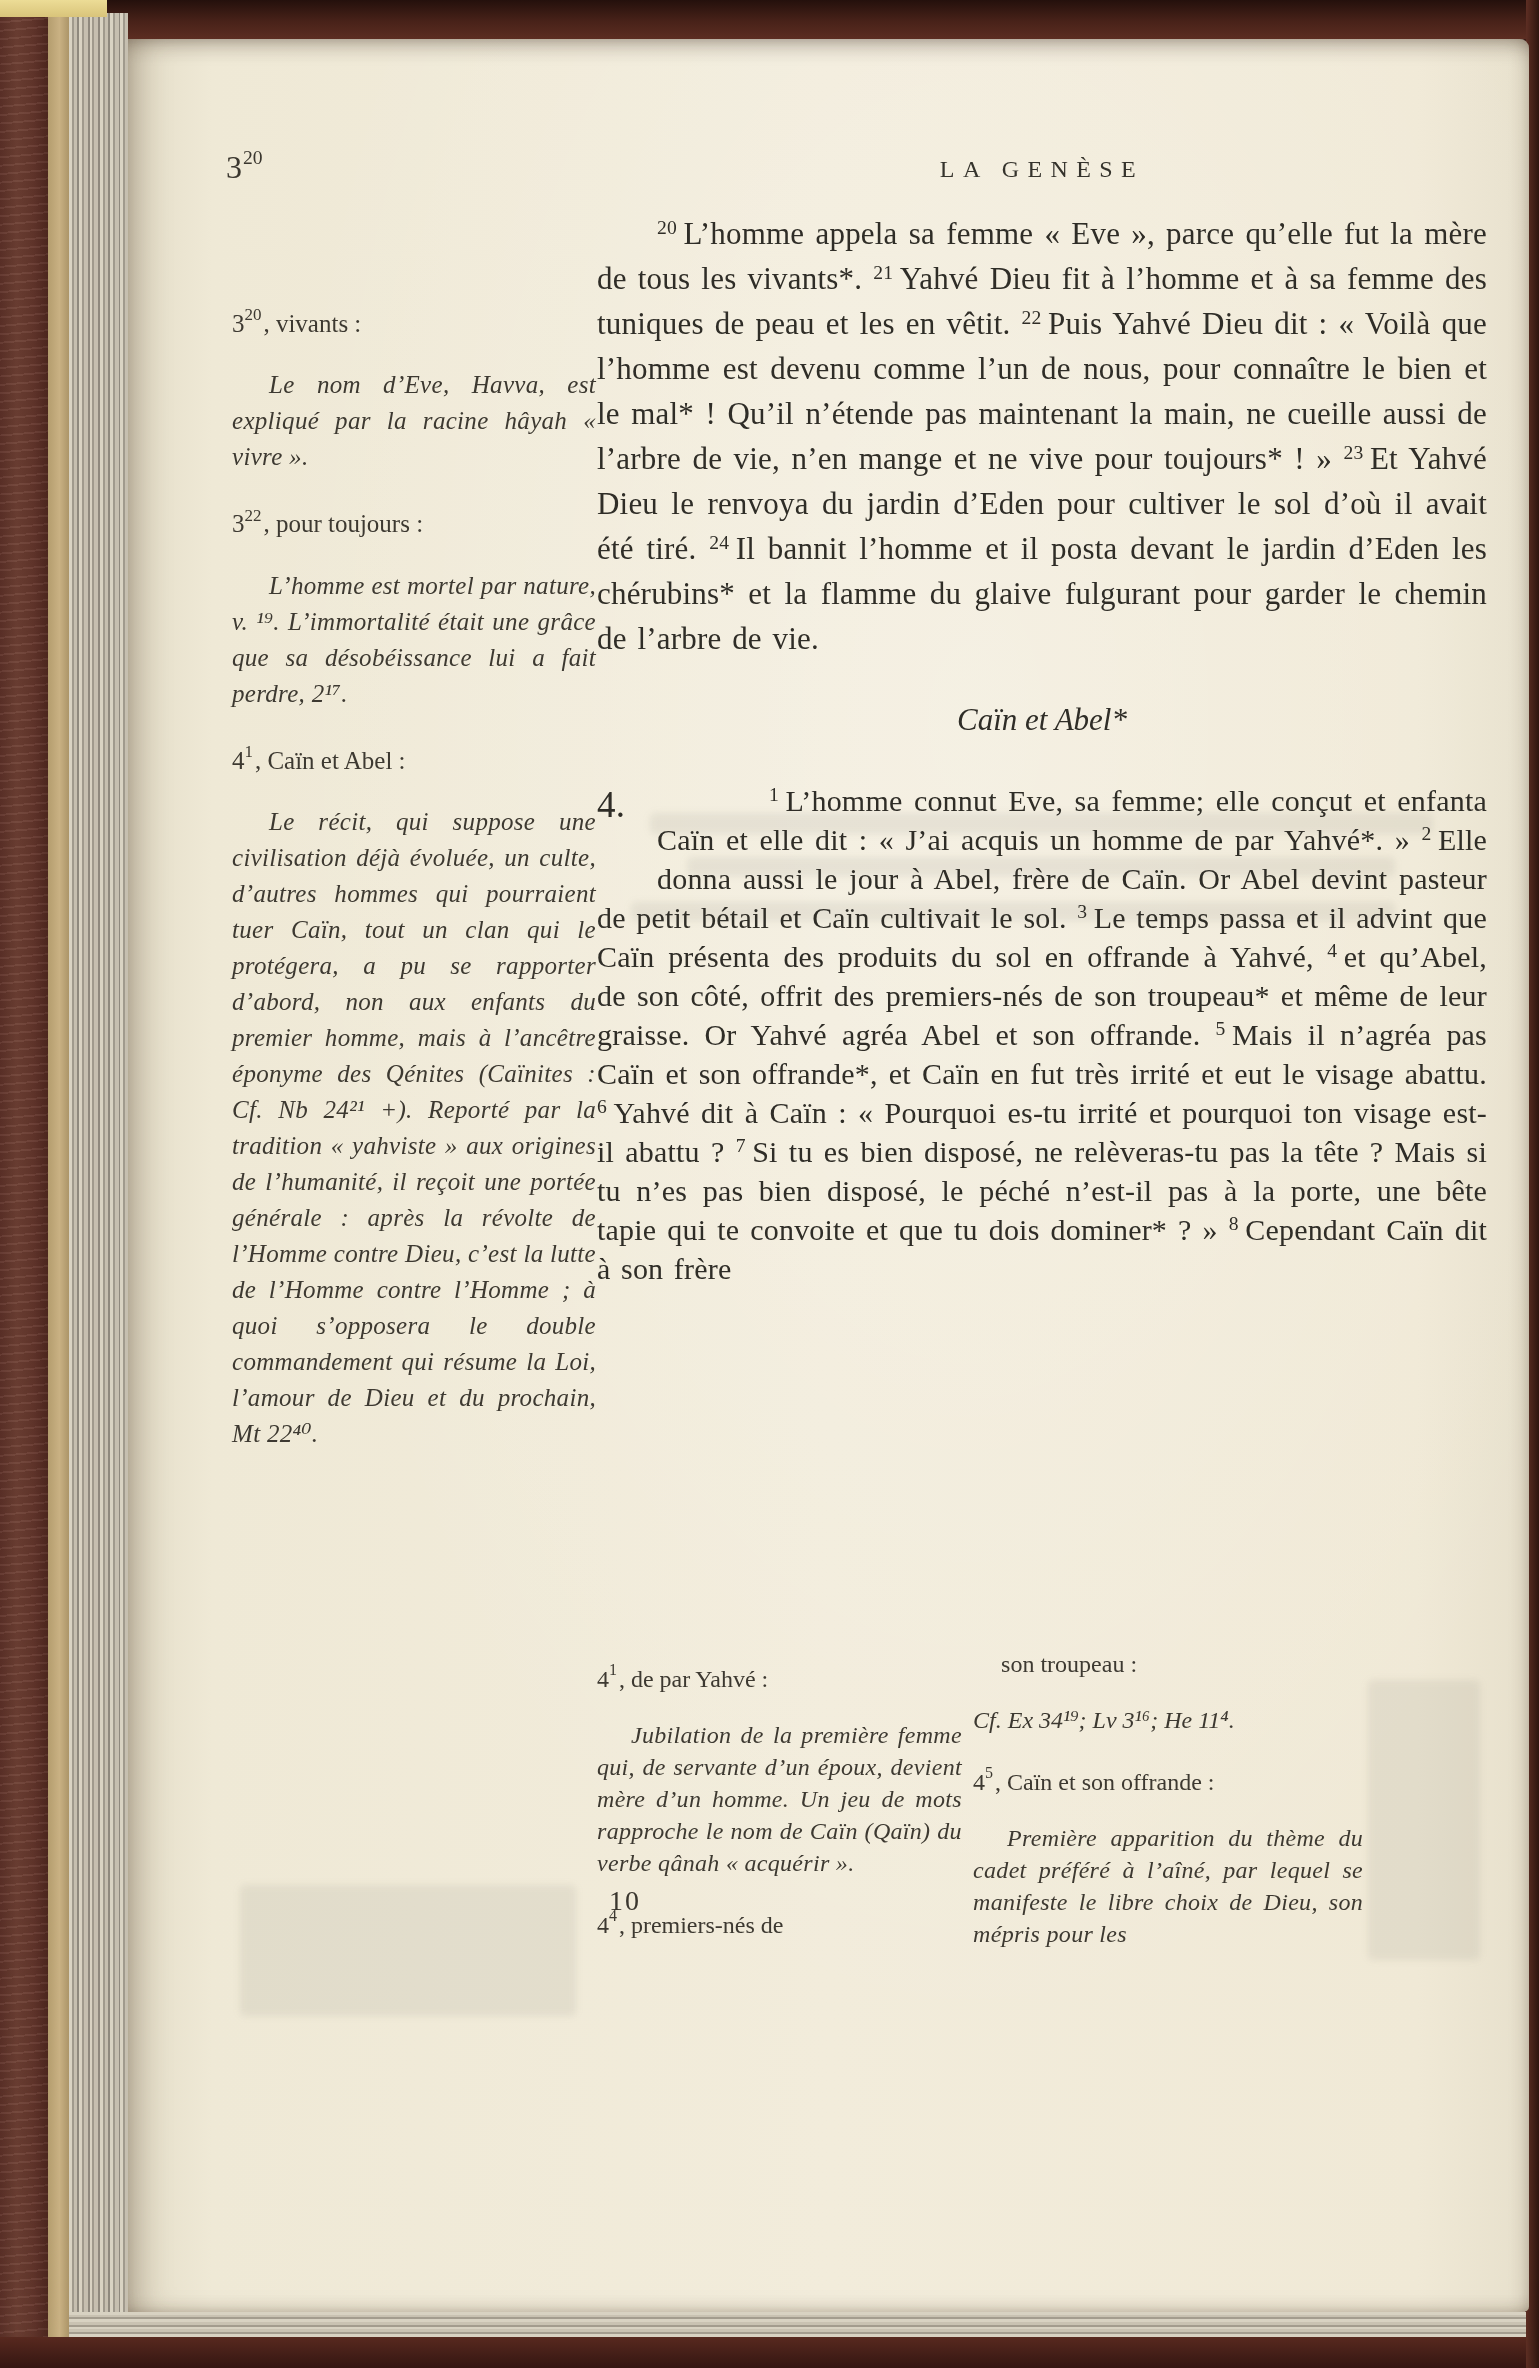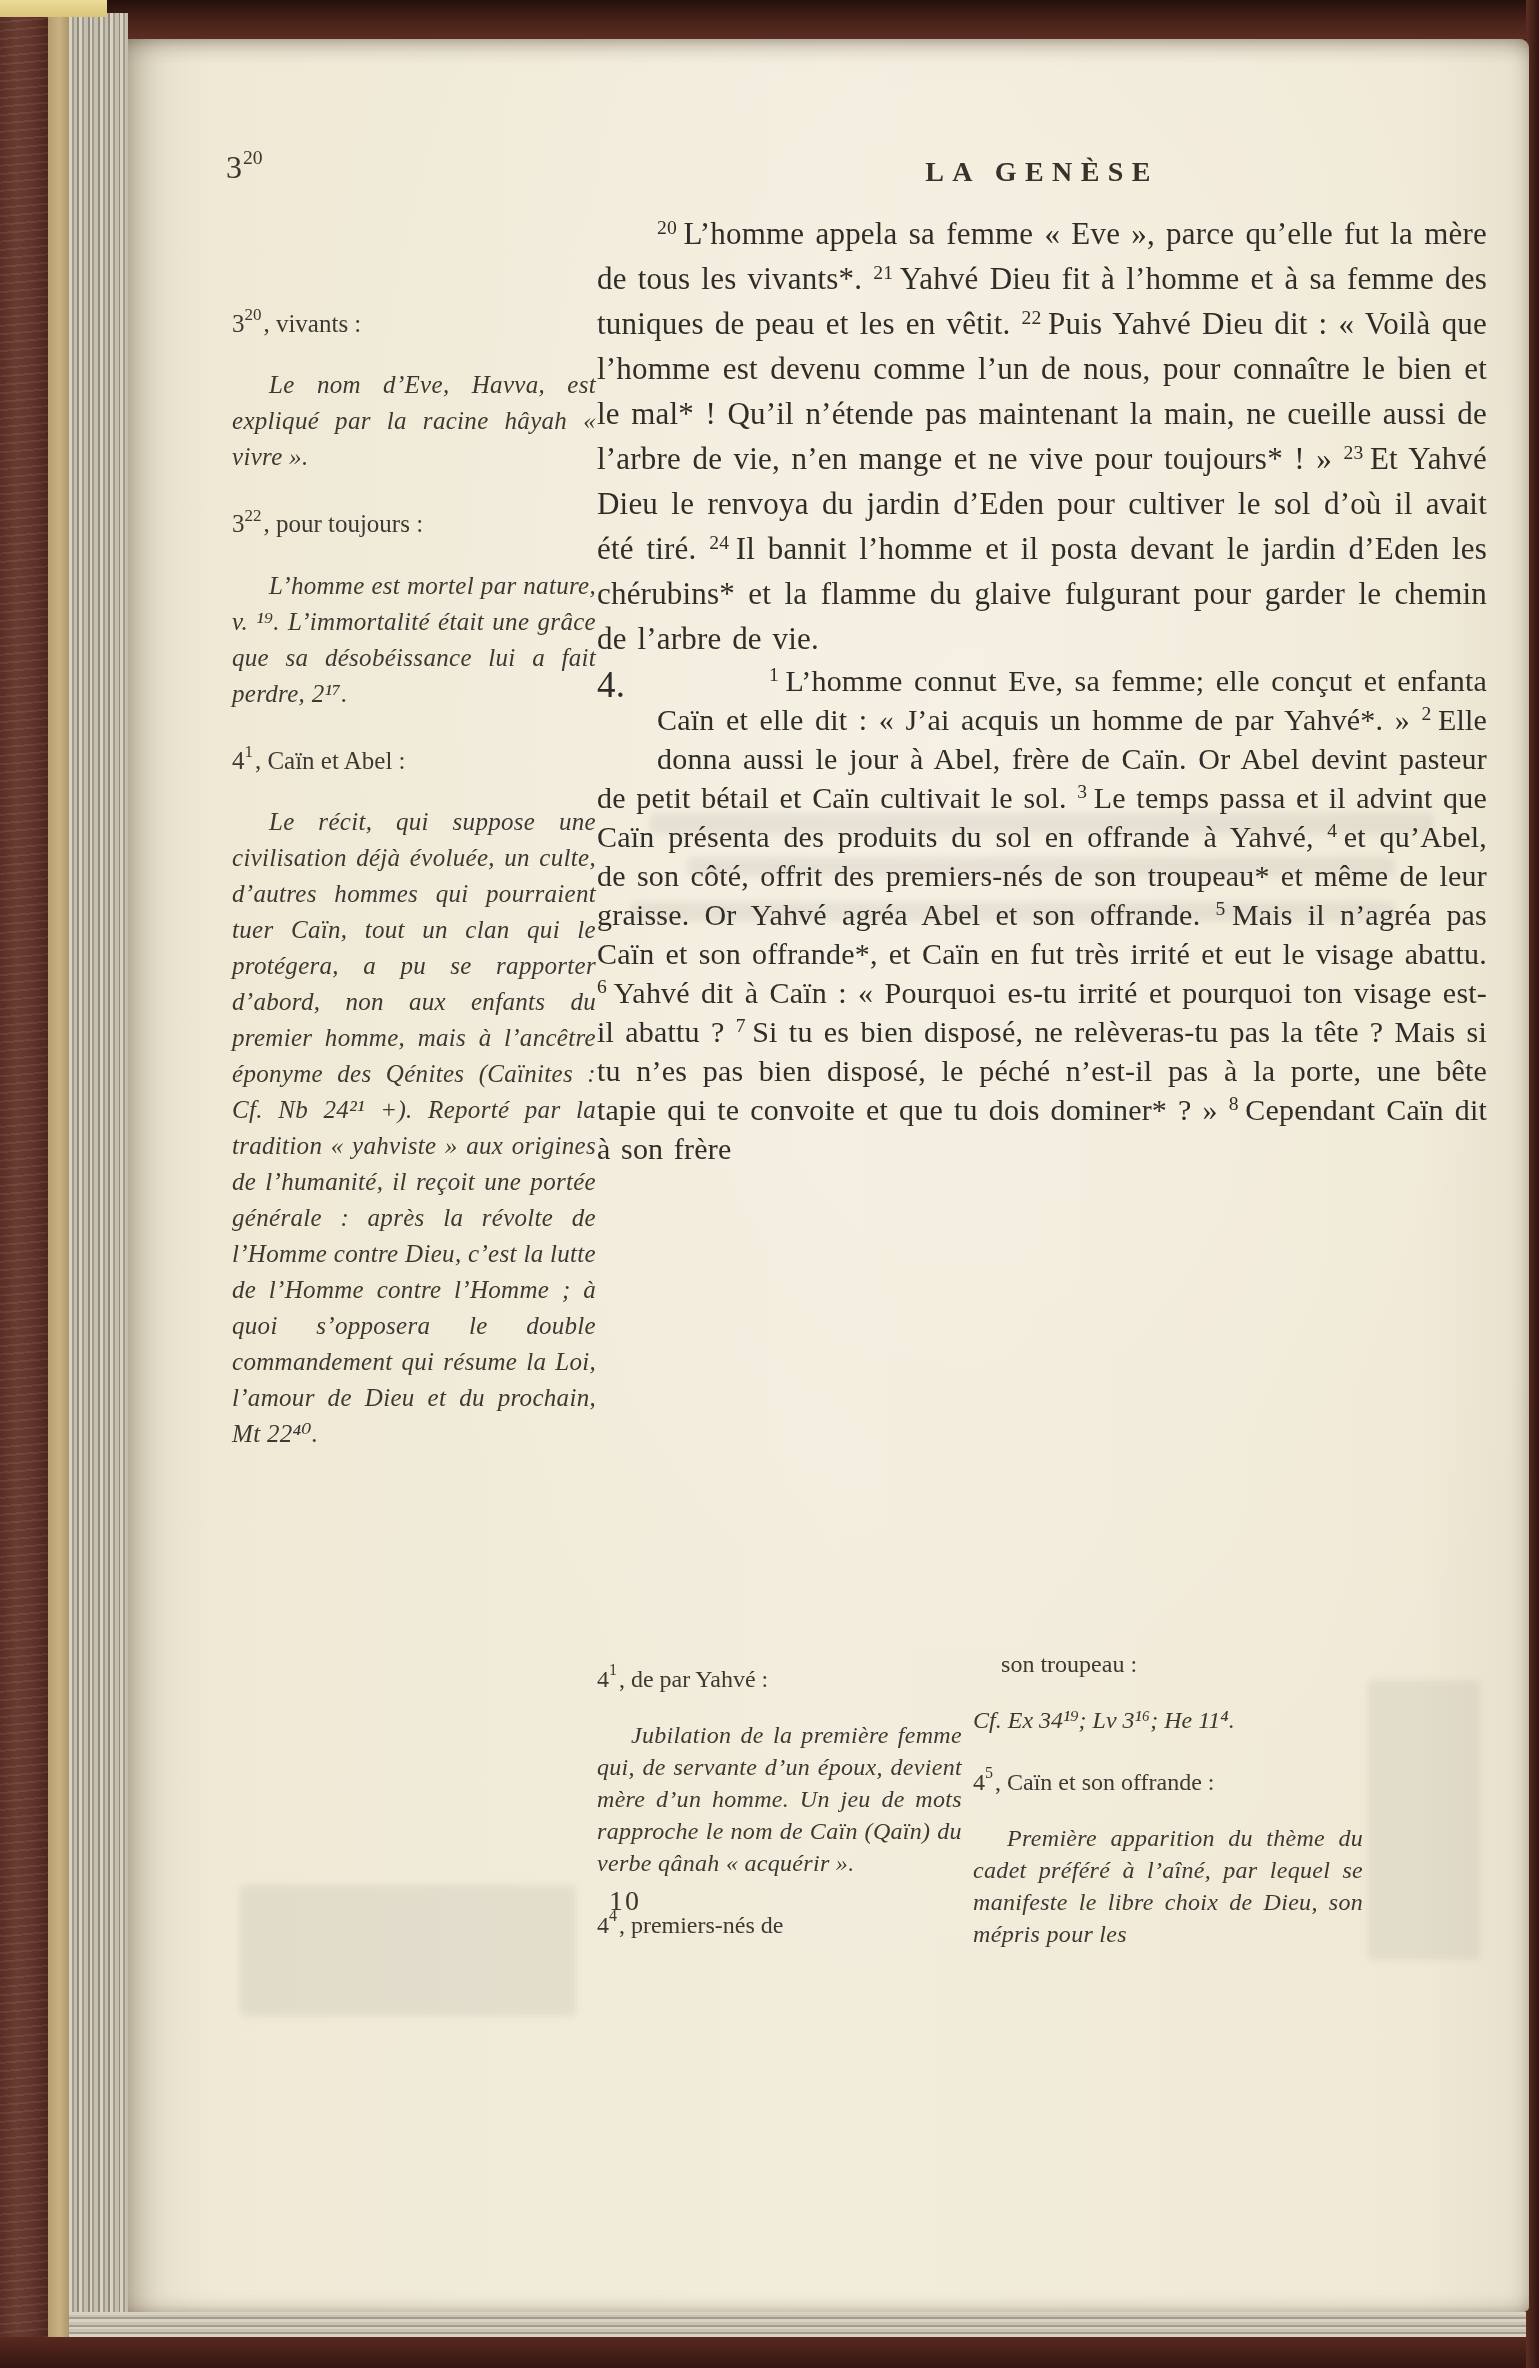--- a/index.html
+++ b/index.html
@@ -37,21 +37,21 @@
                inset -13px 0 20.5px -13px rgba(60,40,20,0.28),
                inset 0 17px 24px -17px rgba(40,20,10,0.45),
                inset 0 -13px 18.6px -15px rgba(60,40,20,0.30);
     color:#33312b;
   }
   .smudge{position:absolute;background:rgba(110,112,98,0.10);filter:blur(3.7px);border-radius:5.6px;pointer-events:none;}
   
   .runhead-ref{position:absolute;left:98px;top:110px;font-size:32px;color:#3a362e;}
   .runhead-ref sup{font-size:19.6px;position:relative;top:-1.9px;left:0.9px;}
   .runhead-title{position:absolute;left:469px;top:117px;width:890px;text-align:center;
-    font-size:28px;font-weight:bold;letter-spacing:8.4px;color:#35332c;}
+    font-size:24px;font-weight:normal;letter-spacing:8.4px;color:#35332c;}
   
   .margin-col{position:absolute;left:104px;top:236px;width:364px;
     font-size:25px;line-height:36px;color:#3d3931;}
   .note{margin:0;}
   .note-ref{padding-left:52px;text-indent:-52px;text-align:left;font-style:normal;}
   .note-ref sup{font-size:17px;position:relative;top:-2.8px;margin-right:1.9px;}
   .note-body{font-style:italic;text-align:justify;text-indent:37px;letter-spacing:0.3px;}
   
   .main-col{position:absolute;left:469px;top:172px;width:890px;color:#2f2d27;}
   .bible{font-size:31px;line-height:45px;text-align:justify;word-spacing:2.8px;letter-spacing:0.2px;margin:0;}
@@ -111,20 +111,21 @@
     </div>
   </div>
 
   <div class="main-col">
     <p class="bible ch3"><sup class="vn">20</sup><span>L’homme appela sa femme « Eve », parce qu’elle fut la mère de tous les vivants*.</span>
       <sup class="vn">21</sup><span>Yahvé Dieu fit à l’homme et à sa femme des tuniques de peau et les en vêtit.</span>
       <sup class="vn">22</sup><span>Puis Yahvé Dieu dit : « Voilà que l’homme est devenu comme l’un de nous, pour connaître le bien et le mal* ! Qu’il n’étende pas maintenant la main, ne cueille aussi de l’arbre de vie, n’en mange et ne vive pour toujours* ! »</span>
       <sup class="vn">23</sup><span>Et Yahvé Dieu le renvoya du jardin d’Eden pour cultiver le sol d’où il avait été tiré.</span>
       <sup class="vn">24</sup><span>Il bannit l’homme et il posta devant le jardin d’Eden les chérubins* et la flamme du glaive fulgurant pour garder le chemin de l’arbre de vie.</span></p>
 
+    <p class="section-heading">Caïn et Abel*</p>
 
     <p class="bible ch4"><span class="chapnum">4.</span><sup class="vn">1</sup><span>L’homme connut Eve, sa femme; elle conçut et enfanta Caïn et elle dit : « J’ai acquis un homme de par Yahvé*. »</span>
       <sup class="vn">2</sup><span>Elle donna aussi le jour à Abel, frère de Caïn. Or Abel devint pasteur de petit bétail et Caïn cultivait le sol.</span>
       <sup class="vn">3</sup><span>Le temps passa et il advint que Caïn présenta des produits du sol en offrande à Yahvé,</span>
       <sup class="vn">4</sup><span>et qu’Abel, de son côté, offrit des premiers-nés de son troupeau* et même de leur graisse. Or Yahvé agréa Abel et son offrande.</span>
       <sup class="vn">5</sup><span>Mais il n’agréa pas Caïn et son offrande*, et Caïn en fut très irrité et eut le visage abattu.</span>
       <sup class="vn">6</sup><span>Yahvé dit à Caïn : « Pourquoi es-tu irrité et pourquoi ton visage est-il abattu ?</span>
       <sup class="vn">7</sup><span>Si tu es bien disposé, ne relèveras-tu pas la tête ? Mais si tu n’es pas bien disposé, le péché n’est-il pas à la porte, une bête tapie qui te convoite et que tu dois dominer* ? »</span>
       <sup class="vn">8</sup><span>Cependant Caïn dit à son frère</span></p>
   </div>

